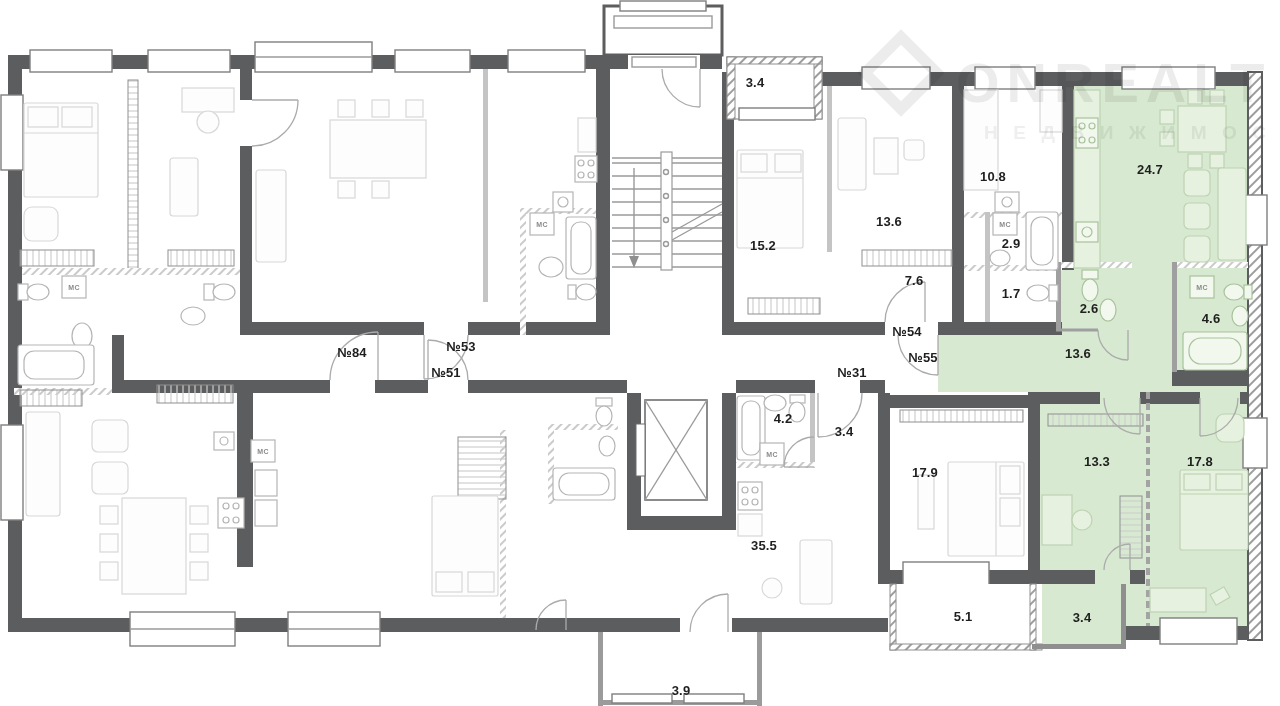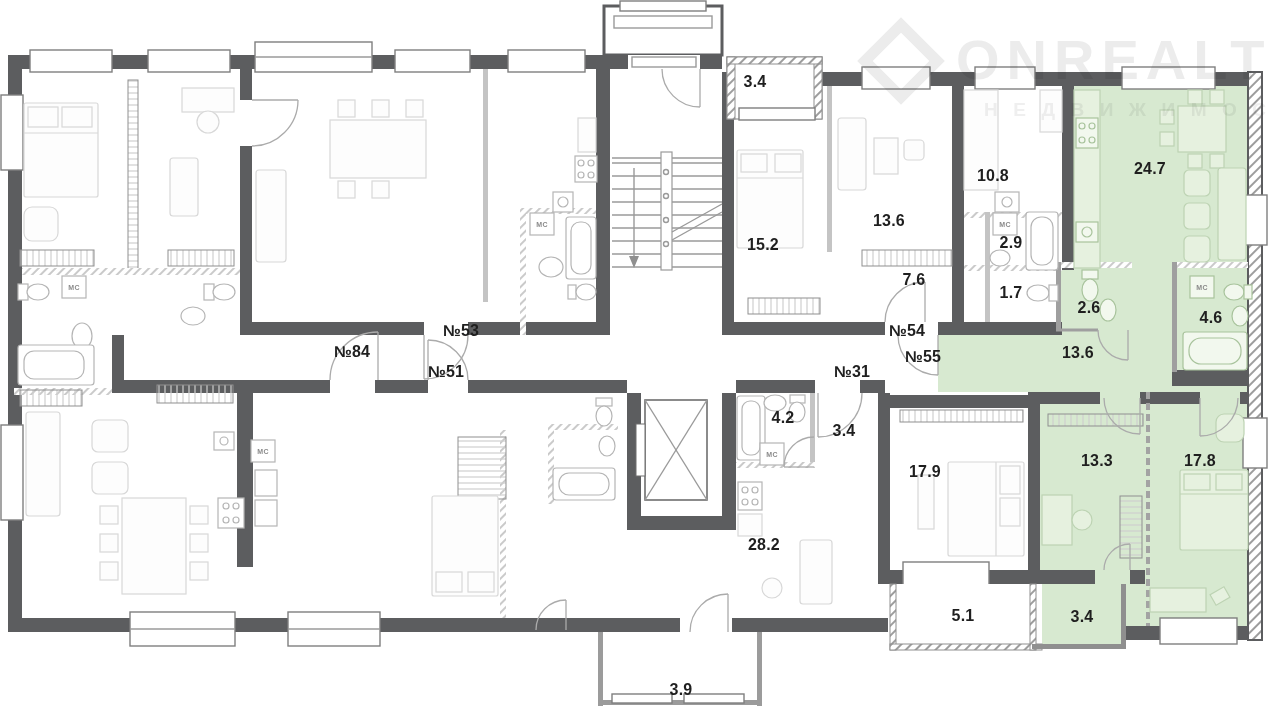--- a/index.html
+++ b/index.html
@@ -17,26 +17,26 @@
   .fu{stroke:#d8d8d8;stroke-width:1.2;fill:#fdfdfd;}
   .gfu{stroke:#bdd3b3;stroke-width:1.2;fill:#e6f1df;}
   .gfx{stroke:#a8c39c;stroke-width:1.2;fill:#f2f8ee;}
   .ol{stroke:#8f8f8f;stroke-width:1;}
   
   .wm{position:absolute;left:862px;top:26px;z-index:2;color:#ececec;mix-blend-mode:multiply;
       pointer-events:none;white-space:nowrap;}
   .wm-row{display:flex;align-items:center;}
   .wm-ico{display:inline-block;width:40px;height:40px;border:11px solid #ececec;
           transform:rotate(45deg);margin:4px 24px 0 8px;}
-  .wm-brand{font-weight:800;font-size:56px;letter-spacing:7px;color:#ececec;}
+  .wm-brand{font-weight:800;font-size:56px;letter-spacing:7px;color:#ececec;margin-top:24px;}
   .wm-sub{font-weight:700;font-size:19px;letter-spacing:15.5px;color:#efefef;
           margin-top:7px;padding-left:122px;}
   
   .albl,.ulbl{position:absolute;z-index:3;transform:translate(-50%,-50%);
-      font-weight:700;font-size:16px;color:#1f1f1f;letter-spacing:.2px;white-space:nowrap;}
+      font-weight:700;font-size:13px;color:#1f1f1f;letter-spacing:.2px;white-space:nowrap;}
   .mcl{position:absolute;z-index:3;transform:translate(-50%,-50%);
       font-weight:700;font-size:7px;color:#8a8a8a;letter-spacing:.3px;}
 </style>
 </head>
 <body>
 
 <div class="stage">
 
 <svg width="1280" height="706" viewBox="0 0 1280 706">
   <defs>
@@ -402,21 +402,21 @@
 
 <div class="wm">
   <div class="wm-row">
     <span class="wm-ico"></span>
     <span class="wm-brand">ONREALT</span>
   </div>
   <div class="wm-sub">НЕДВИЖИМОСТЬ</div>
 </div>
 
 <div class="ulbl" style="left:352px;top:352px">№84</div>
-<div class="ulbl" style="left:461px;top:331px">№53</div>
+<div class="ulbl" style="left:461px;top:346px">№53</div>
 <div class="ulbl" style="left:446px;top:372px" actable="false">№51</div>
 <div class="ulbl" style="left:907px;top:331px">№54</div>
 <div class="ulbl" style="left:923px;top:357px">№55</div>
 <div class="ulbl" style="left:852px;top:372px">№31</div>
 
 <div class="albl" style="left:755px;top:82px">3.4</div>
 <div class="albl" style="left:763px;top:245px">15.2</div>
 <div class="albl" style="left:889px;top:221px">13.6</div>
 <div class="albl" style="left:914px;top:280px">7.6</div>
 <div class="albl" style="left:993px;top:176px">10.8</div>
@@ -424,21 +424,21 @@
 <div class="albl" style="left:1011px;top:293px">1.7</div>
 <div class="albl" style="left:1150px;top:169px">24.7</div>
 <div class="albl" style="left:1089px;top:308px">2.6</div>
 <div class="albl" style="left:1211px;top:318px">4.6</div>
 <div class="albl" style="left:1078px;top:353px">13.6</div>
 <div class="albl" style="left:1097px;top:461px">13.3</div>
 <div class="albl" style="left:1200px;top:461px">17.8</div>
 <div class="albl" style="left:783px;top:418px">4.2</div>
 <div class="albl" style="left:844px;top:431px">3.4</div>
 <div class="albl" style="left:925px;top:472px">17.9</div>
-<div class="albl" style="left:764px;top:545px">28.2</div>
+<div class="albl" style="left:764px;top:545px">35.5</div>
 <div class="albl" style="left:963px;top:616px">5.1</div>
 <div class="albl" style="left:1082px;top:617px">3.4</div>
 <div class="albl" style="left:681px;top:690px">3.9</div>
 
 <span class="mcl" style="left:74px;top:287px">МС</span>
 <span class="mcl" style="left:542px;top:224px">МС</span>
 <span class="mcl" style="left:1005px;top:224px">МС</span>
 <span class="mcl" style="left:1202px;top:287px">МС</span>
 <span class="mcl" style="left:772px;top:454px">МС</span>
 <span class="mcl" style="left:263px;top:451px">МС</span>

